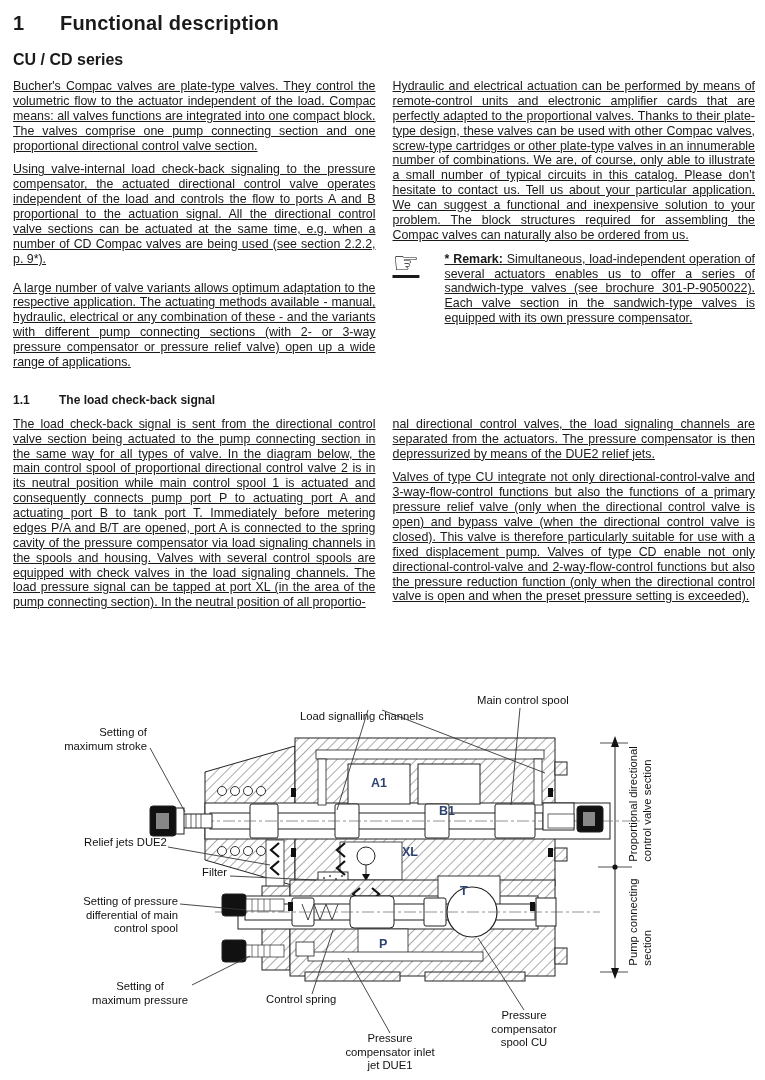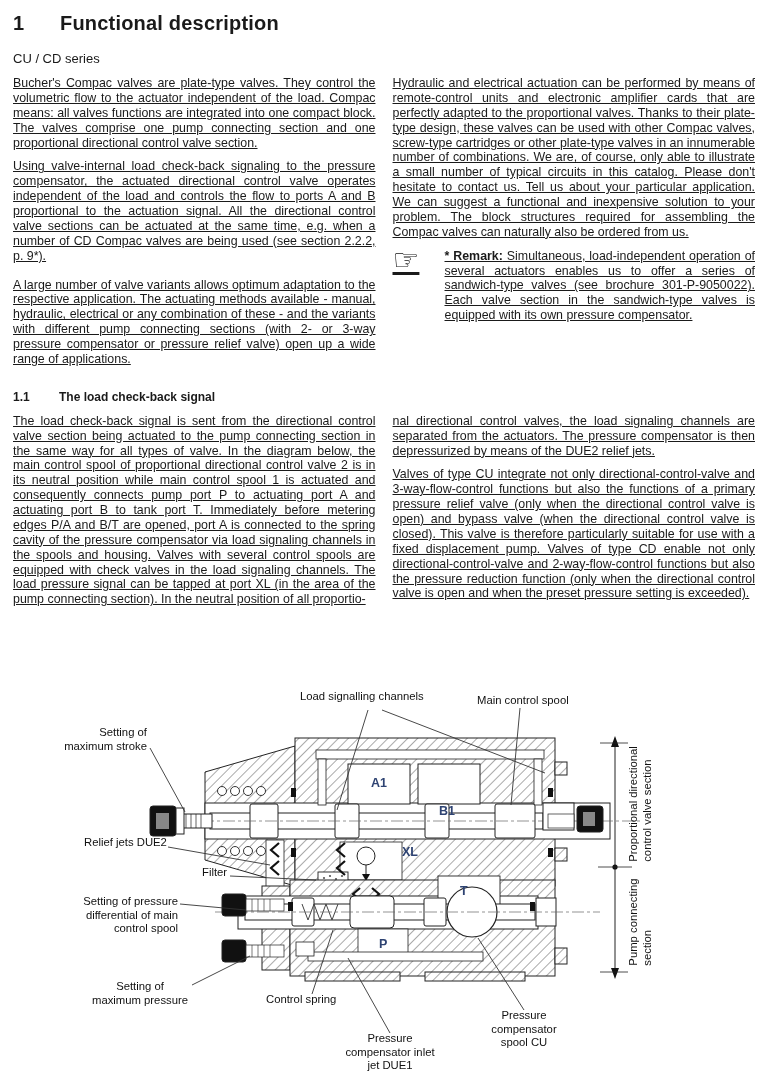--- a/index.html
+++ b/index.html
@@ -4,21 +4,21 @@
 <style>
   html,body{margin:0;padding:0;background:#e8e8e8;}
   .page{
     width:765px;height:1080px;position:relative;margin:0 auto;
     background:#fff;color:#1a1a1a;overflow:hidden;
     font-family:"Liberation Sans", sans-serif;
   }
   .content{padding:10px 10px 0 13px;}
   .h1{display:flex;font-size:20px;font-weight:bold;margin:2px 0 0 0;letter-spacing:.2px;}
   .h1 .num{width:47px;flex:none;}
-  .series{font-weight:normal;font-size:13px;margin-top:16px;}
+  .series{font-weight:bold;font-size:16px;margin-top:16px;}
   .cols{display:flex;gap:17px;margin-top:10px;text-decoration:underline;}
   .col{flex:1;font-size:12.4px;line-height:1.2;text-align:justify;}
   .col p{margin:0 0 9px 0;}
   .remark{display:flex;margin-top:4px;}
   .remark-icon{width:52px;flex:none;font-size:30px;line-height:22px;color:#111;}
   .remark-body{flex:1;text-align:justify;}
   .h2{display:flex;font-size:12px;font-weight:bold;margin:14px 0 10px 0;}
   .h2 .num{width:46px;flex:none;}
   .diagram{position:absolute;top:690px;left:0;width:765px;height:390px;background:#fff;}
   .diagram svg{position:absolute;top:0;left:0;}
@@ -221,21 +221,21 @@
         <line x1="180" y1="214" x2="246" y2="220"></line>
         <line x1="192" y1="295" x2="250" y2="266"></line>
         <line x1="312" y1="304" x2="333" y2="240"></line>
         <line x1="390" y1="343" x2="348" y2="268"></line>
         <line x1="524" y1="320" x2="478" y2="248"></line>
       </g>
     </svg>
 
     <div class="dlabel" style="right:618px;top:36px;text-align:right;">Setting of
 maximum stroke</div>
-    <div class="dlabel" style="left:300px;top:0;">Load signalling channels</div>
+    <div class="dlabel" style="left:300px;top:20px;">Load signalling channels</div>
     <div class="dlabel" style="left:477px;top:4px;text-align:right;">Main control spool</div>
     <div class="dlabel" style="left:84px;top:146px;">Relief jets DUE2</div>
     <div class="dlabel" style="left:202px;top:176px;">Filter</div>
     <div class="dlabel" style="right:587px;top:205px;text-align:right;">Setting of pressure
 differential of main
 control spool</div>
     <div class="dlabel" style="left:88px;top:290px;width:104px;text-align:center;">Setting of
 maximum pressure</div>
     <div class="dlabel" style="left:266px;top:303px;">Control spring</div>
     <div class="dlabel" style="left:330px;top:342px;width:120px;text-align:center;">Pressure

